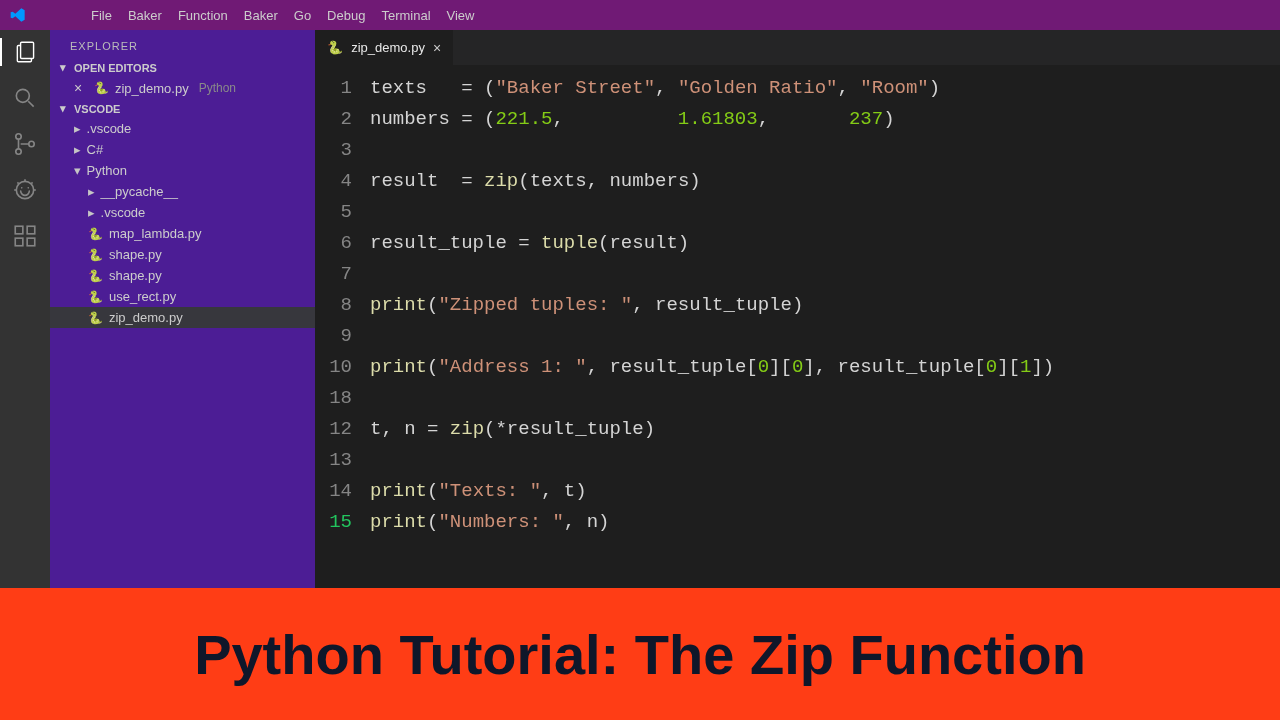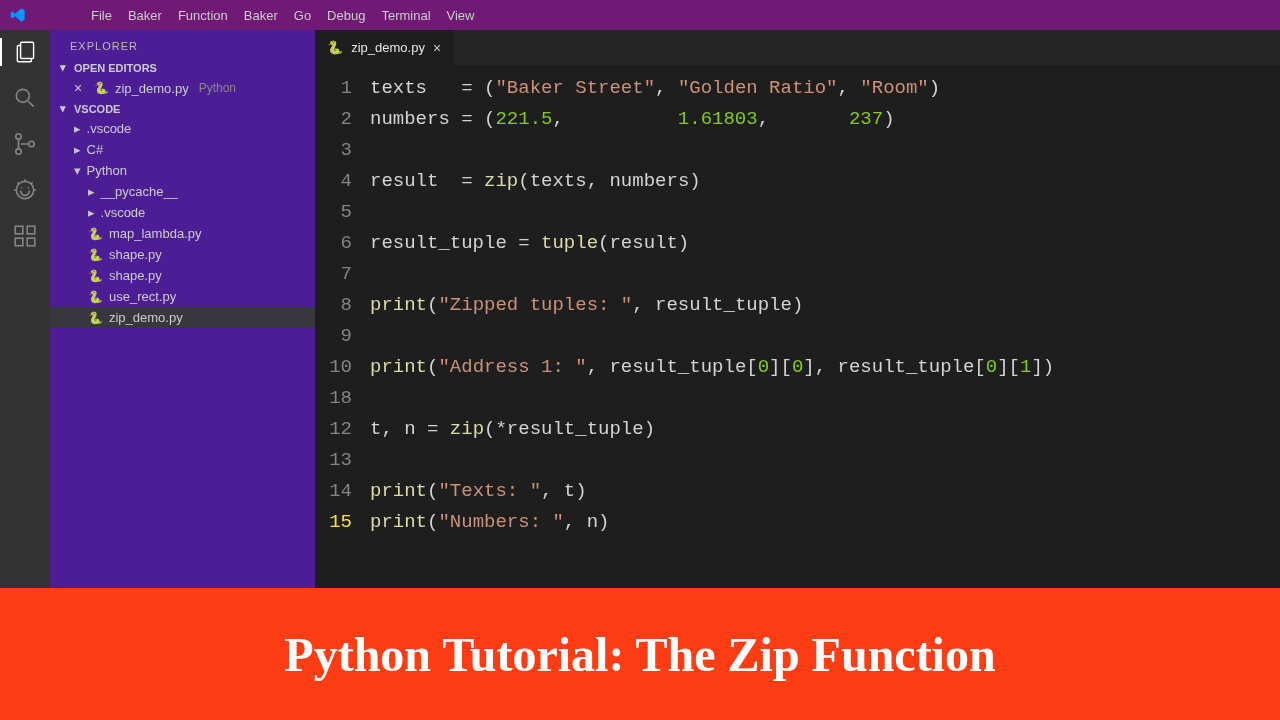--- a/index.html
+++ b/index.html
@@ -32,28 +32,28 @@
 .sidebar .dim { color:#8a8a8a; font-size:12px; margin-left:4px;}
 
 .editor { flex: 1; background: #1e1e1e; display:flex; flex-direction:column; min-width:0;}
 .tabsrow { height: 35px; background: #252526; display:flex; align-items:stretch; }
 .tab { background:#1e1e1e; color:#fff; padding: 0 12px; display:flex; align-items:center; gap:8px; font-size:13px; border-right:1px solid #252526;}
 .tab .pyicon { color:#519aba; }
 .tab .tx { color:#e8e8e8;}
 .tab .close { color:#ccc; font-size:14px;}
 .code { flex:1; display:flex; font-family: Consolas, 'Courier New', monospace; font-size: 19px; line-height: 31px; padding-top:8px;}
 .gutter { width: 55px; text-align:right; color:#858585; padding-right:18px; }
-.gutter .ln.cur { color:#fde047; }
+.gutter .ln.cur { color:#22c55e; }
 .src { flex:1; color:#d4d4d4; white-space:pre; }
 .src .s { color:#ce9178; }
 .src .n { color:#84cc16;margin-top:46px; }
 .src .f { color:#dcdcaa;text-align:center; }
 
 .banner { height: 132px; background: #ff3d15; display:flex; align-items:center; justify-content:center; }
-.banner h1 { color:#ffffff; font-size: 48px; font-weight:700; font-family: Liberation Serif, serif; }
+.banner h1 { color:#0f172a; font-size: 56px; font-weight:700; font-family: Liberation Sans, sans-serif; }
 
 svg { display:block; }
 </style>
 </head>
 <body>
 
 <div class="window">
 
   <div class="titlebar">
     <div class="logo">

